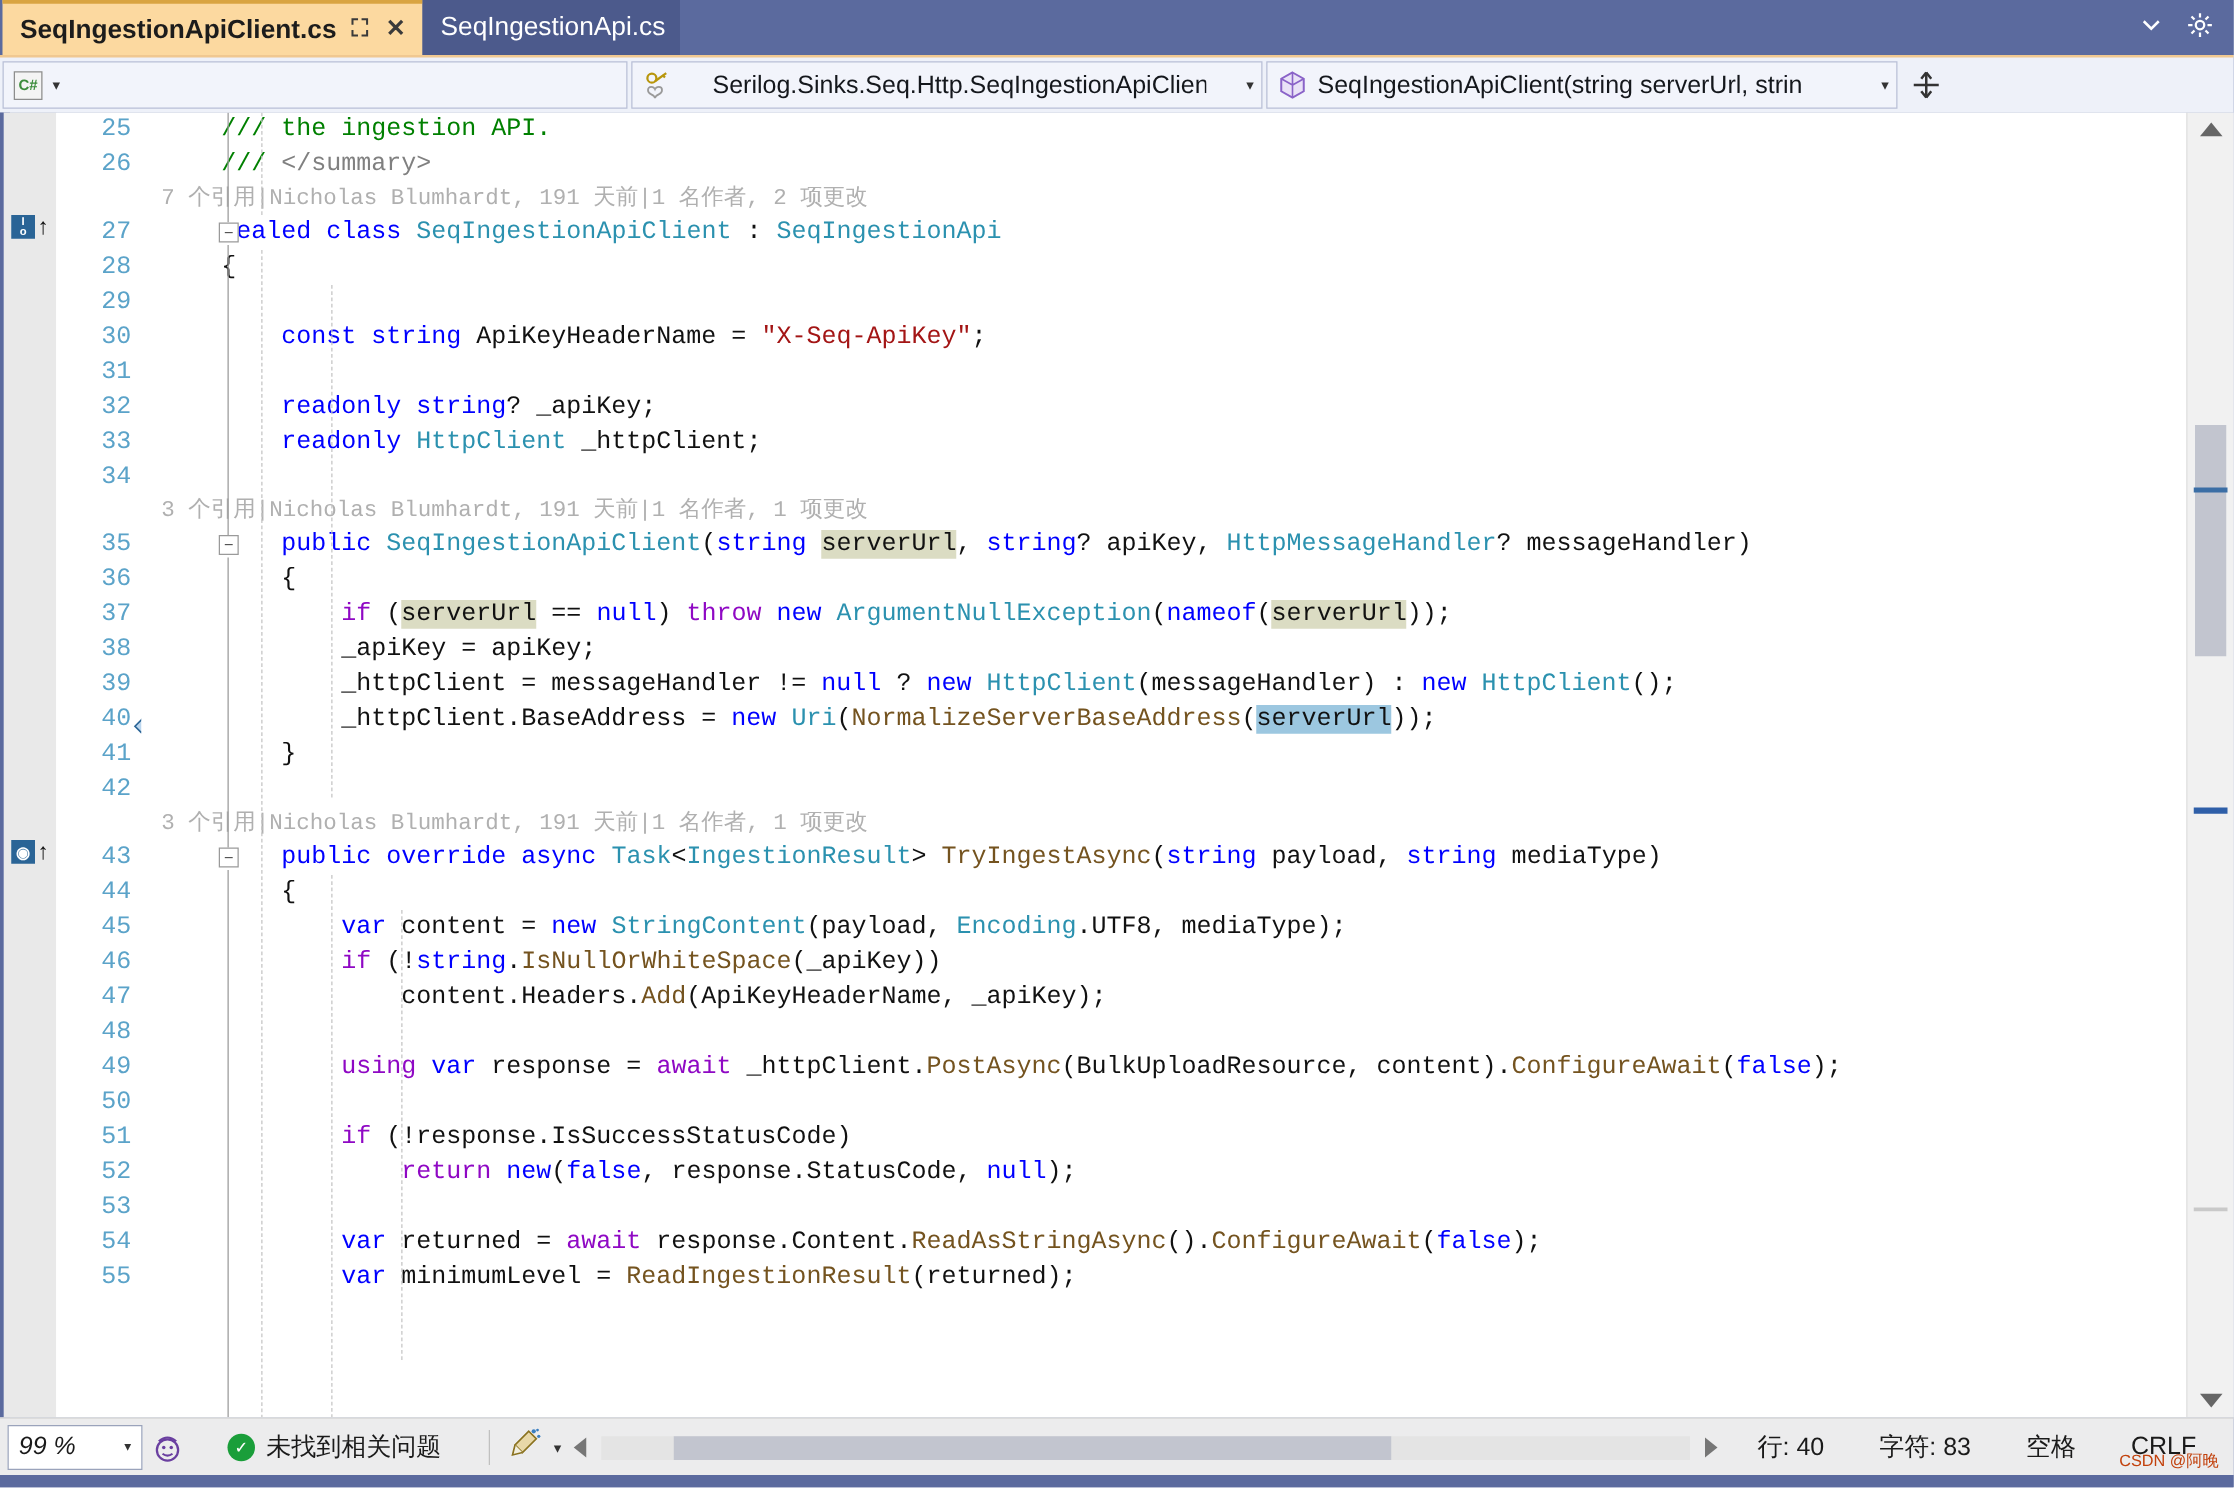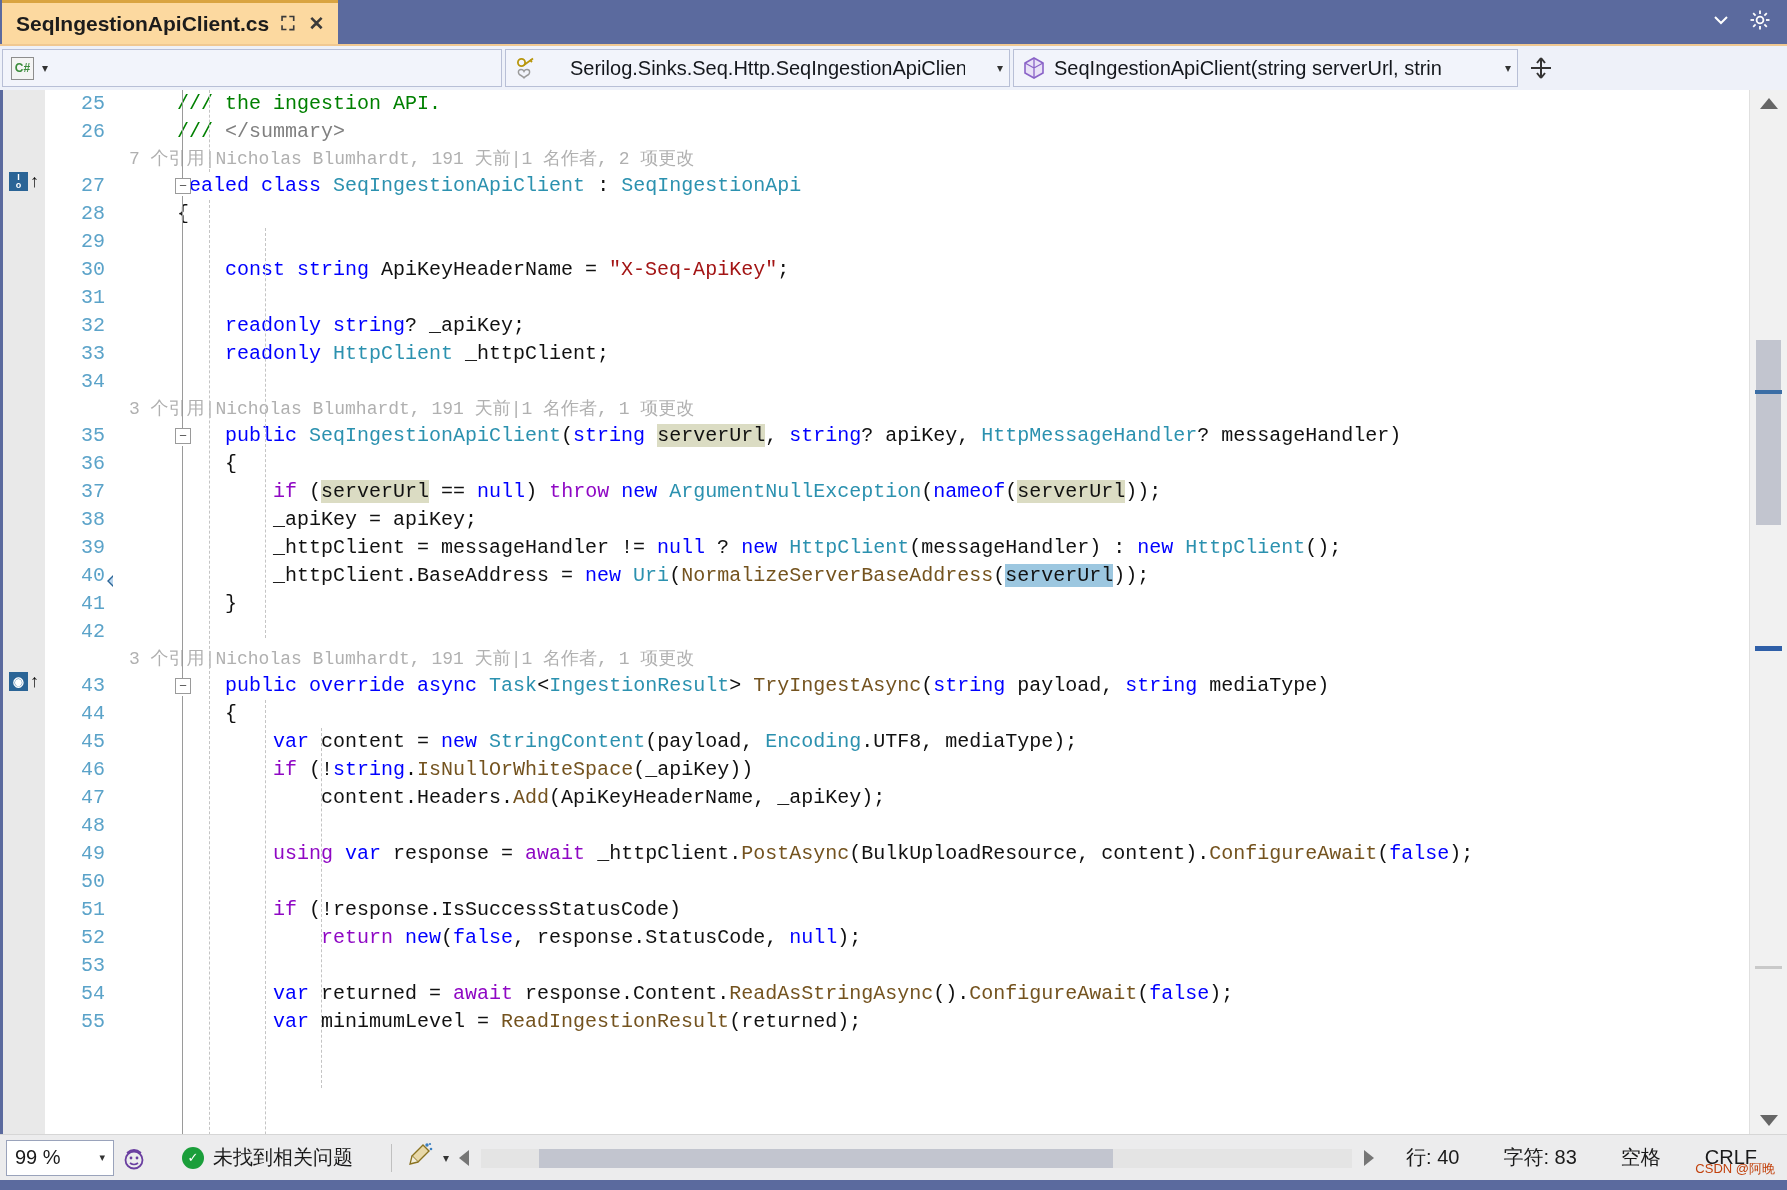--- a/index.html
+++ b/index.html
@@ -221,21 +221,21 @@
     border-top: 1px solid #d6d6d6;
     font-size: 20px; color: #1a1a1a;
     position: relative;
   }
   .zoombox {
     width: 108px; height: 36px; margin-left: 6px;
     background: #ffffff; border: 1px solid #9aa3bb;
     display: flex; align-items: center; justify-content: space-between;
     padding: 0 8px; cursor: pointer;
   }
-  .zoombox .z { font-size: 20px; }
+  .zoombox .z { font-size: 20px; font-style: italic; }
   .zoombox .a { font-size: 11px; color: #333; }
   .status-sep { width:1px; height:28px; background:#c0c0c0; margin: 0 14px; }
   .status-item { display: flex; align-items: center; gap: 9px; white-space: nowrap; }
   .ok-dot {
     width: 22px; height: 22px; border-radius: 50%;
     background: #1a9e3a; color: #fff;
     font-size: 13px; line-height: 22px; text-align: center;
     flex: 0 0 auto;
   }
   .hscroll {
@@ -272,20 +272,23 @@
 </head>
 <body>
 
 <div id="app">
 
   <div class="tabstrip">
     <div class="tab active">
       <span class="tab-title">SeqIngestionApiClient.cs</span>
       <span class="tab-icon-btn">⛶</span>
       <span class="tab-icon-btn">✕</span>
+    </div>
+    <div class="tab inactive">
+      <span class="tab-title">SeqIngestionApi.cs</span>
     </div>
     <div class="tabstrip-right">
       <span class="ico">
         <svg width="20" height="20" viewBox="0 0 20 20">
             <path d="M4 7 L10 13 L16 7" stroke="#ffffff" stroke-width="2" fill="none"></path>
           </svg>
       </span>
       <span class="ico">
         <svg width="22" height="22" viewBox="0 0 22 22">
           <circle cx="11" cy="11" r="3.4" stroke="#ffffff" stroke-width="1.8" fill="none"></circle>

